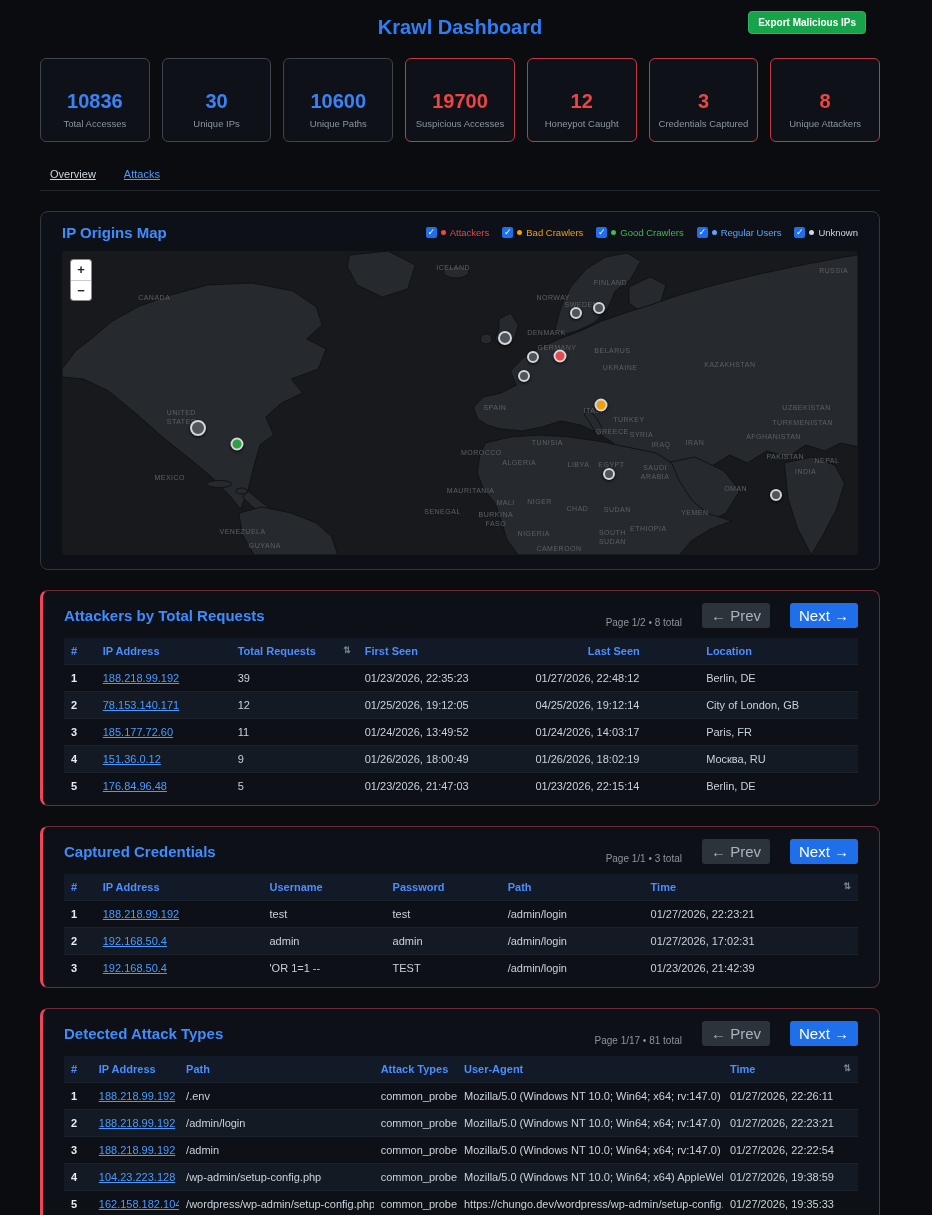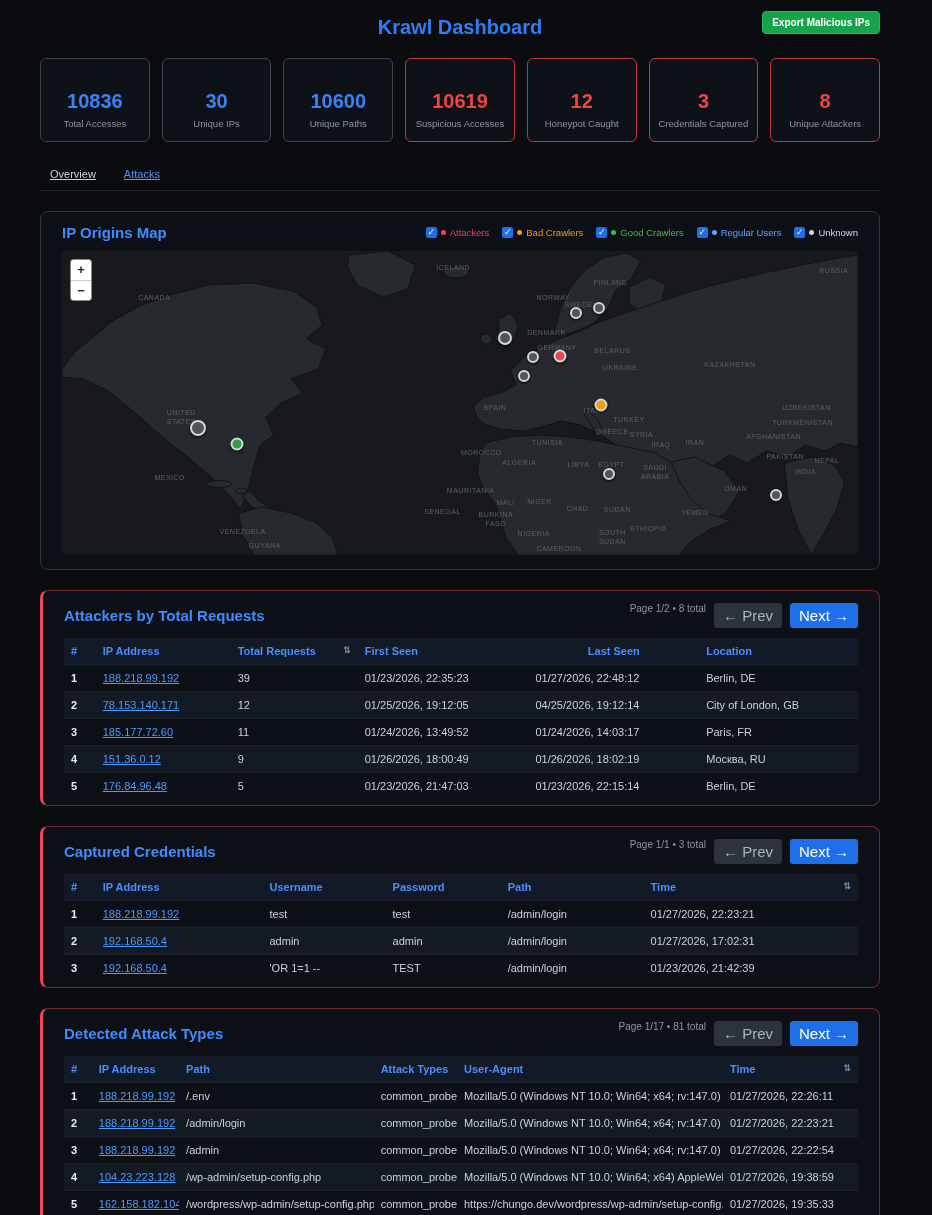--- a/index.html
+++ b/index.html
@@ -9,21 +9,21 @@
     background: #0a0c10;
     font-family: "Liberation Sans", sans-serif;
     color: #c9d1d9;
   }
   .page { padding: 8px 52px 18px 40px; position: relative; }
 
   
   header { position: relative; height: 38px; display:flex; align-items:center; justify-content:center; }
   h1 { margin:0; font-size:20px; font-weight:bold; color:#2f7ef6; }
   .export-btn {
-    position:absolute; right:0; top:3px;
+    position:absolute; right:14px; top:3px;
     background:#17a34a; color:#ffffff; border:1px solid #2bb563; border-radius:4px;
     font-size:10px; font-weight:bold; padding:5px 9px; cursor:pointer;
     font-family:"Liberation Sans", sans-serif;
   }
 
   
   .stats-row { display:flex; gap:12px; margin-top:12px; }
   .stat-card {
     flex:1; background:#0e1218; border:1px solid #3d444d; border-radius:6px;
     text-align:center; padding:11px 4px 12px;
@@ -74,21 +74,21 @@
     border:1px solid #8a8a8a; border-radius:3px; overflow:hidden; z-index:5;
   }
   .zoom-controls button {
     display:block; width:20px; height:20px; background:#ffffff; color:#222;
     border:0; font-size:13px; font-weight:bold; padding:0; cursor:pointer; line-height:18px;
     font-family:"Liberation Sans", sans-serif;
   }
   .zoom-controls button + button { border-top:1px solid #cccccc; }
 
   
-  .pager { display:flex; align-items:flex-start; gap:8px; }
+  .pager { display:flex; align-items:flex-end; gap:20px; }
   .pager-info { font-size:10px; color:#8b949e; }
   .btn-prev, .btn-next {
     border:0; border-radius:3px; font-size:15px; padding:4px 9px; cursor:pointer;
     font-family:"Liberation Sans", sans-serif;
   }
   .btn-prev { background:#2d333b; color:#aab2bc; }
   .btn-next { background:#1f6feb; color:#ffffff; }
 
   
   table { width:100%; border-collapse:collapse; table-layout:fixed; font-size:11px; }
@@ -123,21 +123,21 @@
       </div>
       <div class="stat-card">
         <div class="stat-value">30</div>
         <div class="stat-label">Unique IPs</div>
       </div>
       <div class="stat-card">
         <div class="stat-value">10600</div>
         <div class="stat-label">Unique Paths</div>
       </div>
       <div class="stat-card alert">
-        <div class="stat-value">10619</div>
+        <div class="stat-value">19700</div>
         <div class="stat-label">Suspicious Accesses</div>
       </div>
       <div class="stat-card alert">
         <div class="stat-value">12</div>
         <div class="stat-label">Honeypot Caught</div>
       </div>
       <div class="stat-card alert">
         <div class="stat-value">3</div>
         <div class="stat-label">Credentials Captured</div>
       </div>

